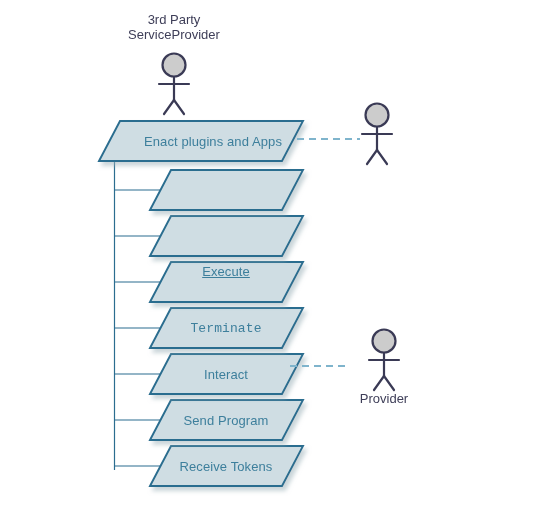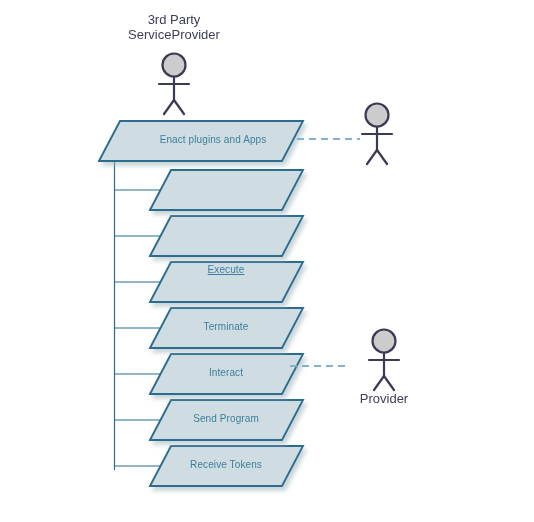--- a/index.html
+++ b/index.html
@@ -20,21 +20,21 @@
   #diagram-svg {
     position: absolute;
     left: 0;
     top: 0;
     width: 534px;
     height: 522px;
   }
   .uc-label {
     position: absolute;
     color: #3d7f9c;
-    font-size: 10px;
+    font-size: 13px;
     font-family: "Liberation Sans", sans-serif;
     text-align: center;
     white-space: nowrap;
     letter-spacing: 0.1px;
     pointer-events: none;
   }
   .actor-label {
     position: absolute;
     color: #3e3e58;
     font-size: 13px;
@@ -115,21 +115,21 @@
       <line x1="384" y1="376" x2="394" y2="390"></line>
     </g>
   </svg>
 
   <div class="uc-label" style="left:132px; top:134px; width:162px;">Enact  plugins and Apps</div>
 
 
 
   <div class="uc-label" style="left:145px; top:264px; width:162px;text-decoration:underline;">Execute</div>
 
-  <div class="uc-label" style="left:145px; top:321px; width:162px;">Terminate</div>
+  <div class="uc-label" style="left:145px; top:321px; width:162px;font-family:Liberation Mono, monospace;">Terminate</div>
 
   <div class="uc-label" style="left:145px; top:367px; width:162px;">Interact</div>
 
   <div class="uc-label" style="left:145px; top:413px; width:162px;">Send Program</div>
 
   <div class="uc-label" style="left:145px; top:459px; width:162px;">Receive Tokens</div>
 
   <div class="actor-label" style="left:89px; top:12px; width:170px;">
     <div>3rd Party</div>
     <div>ServiceProvider</div>

